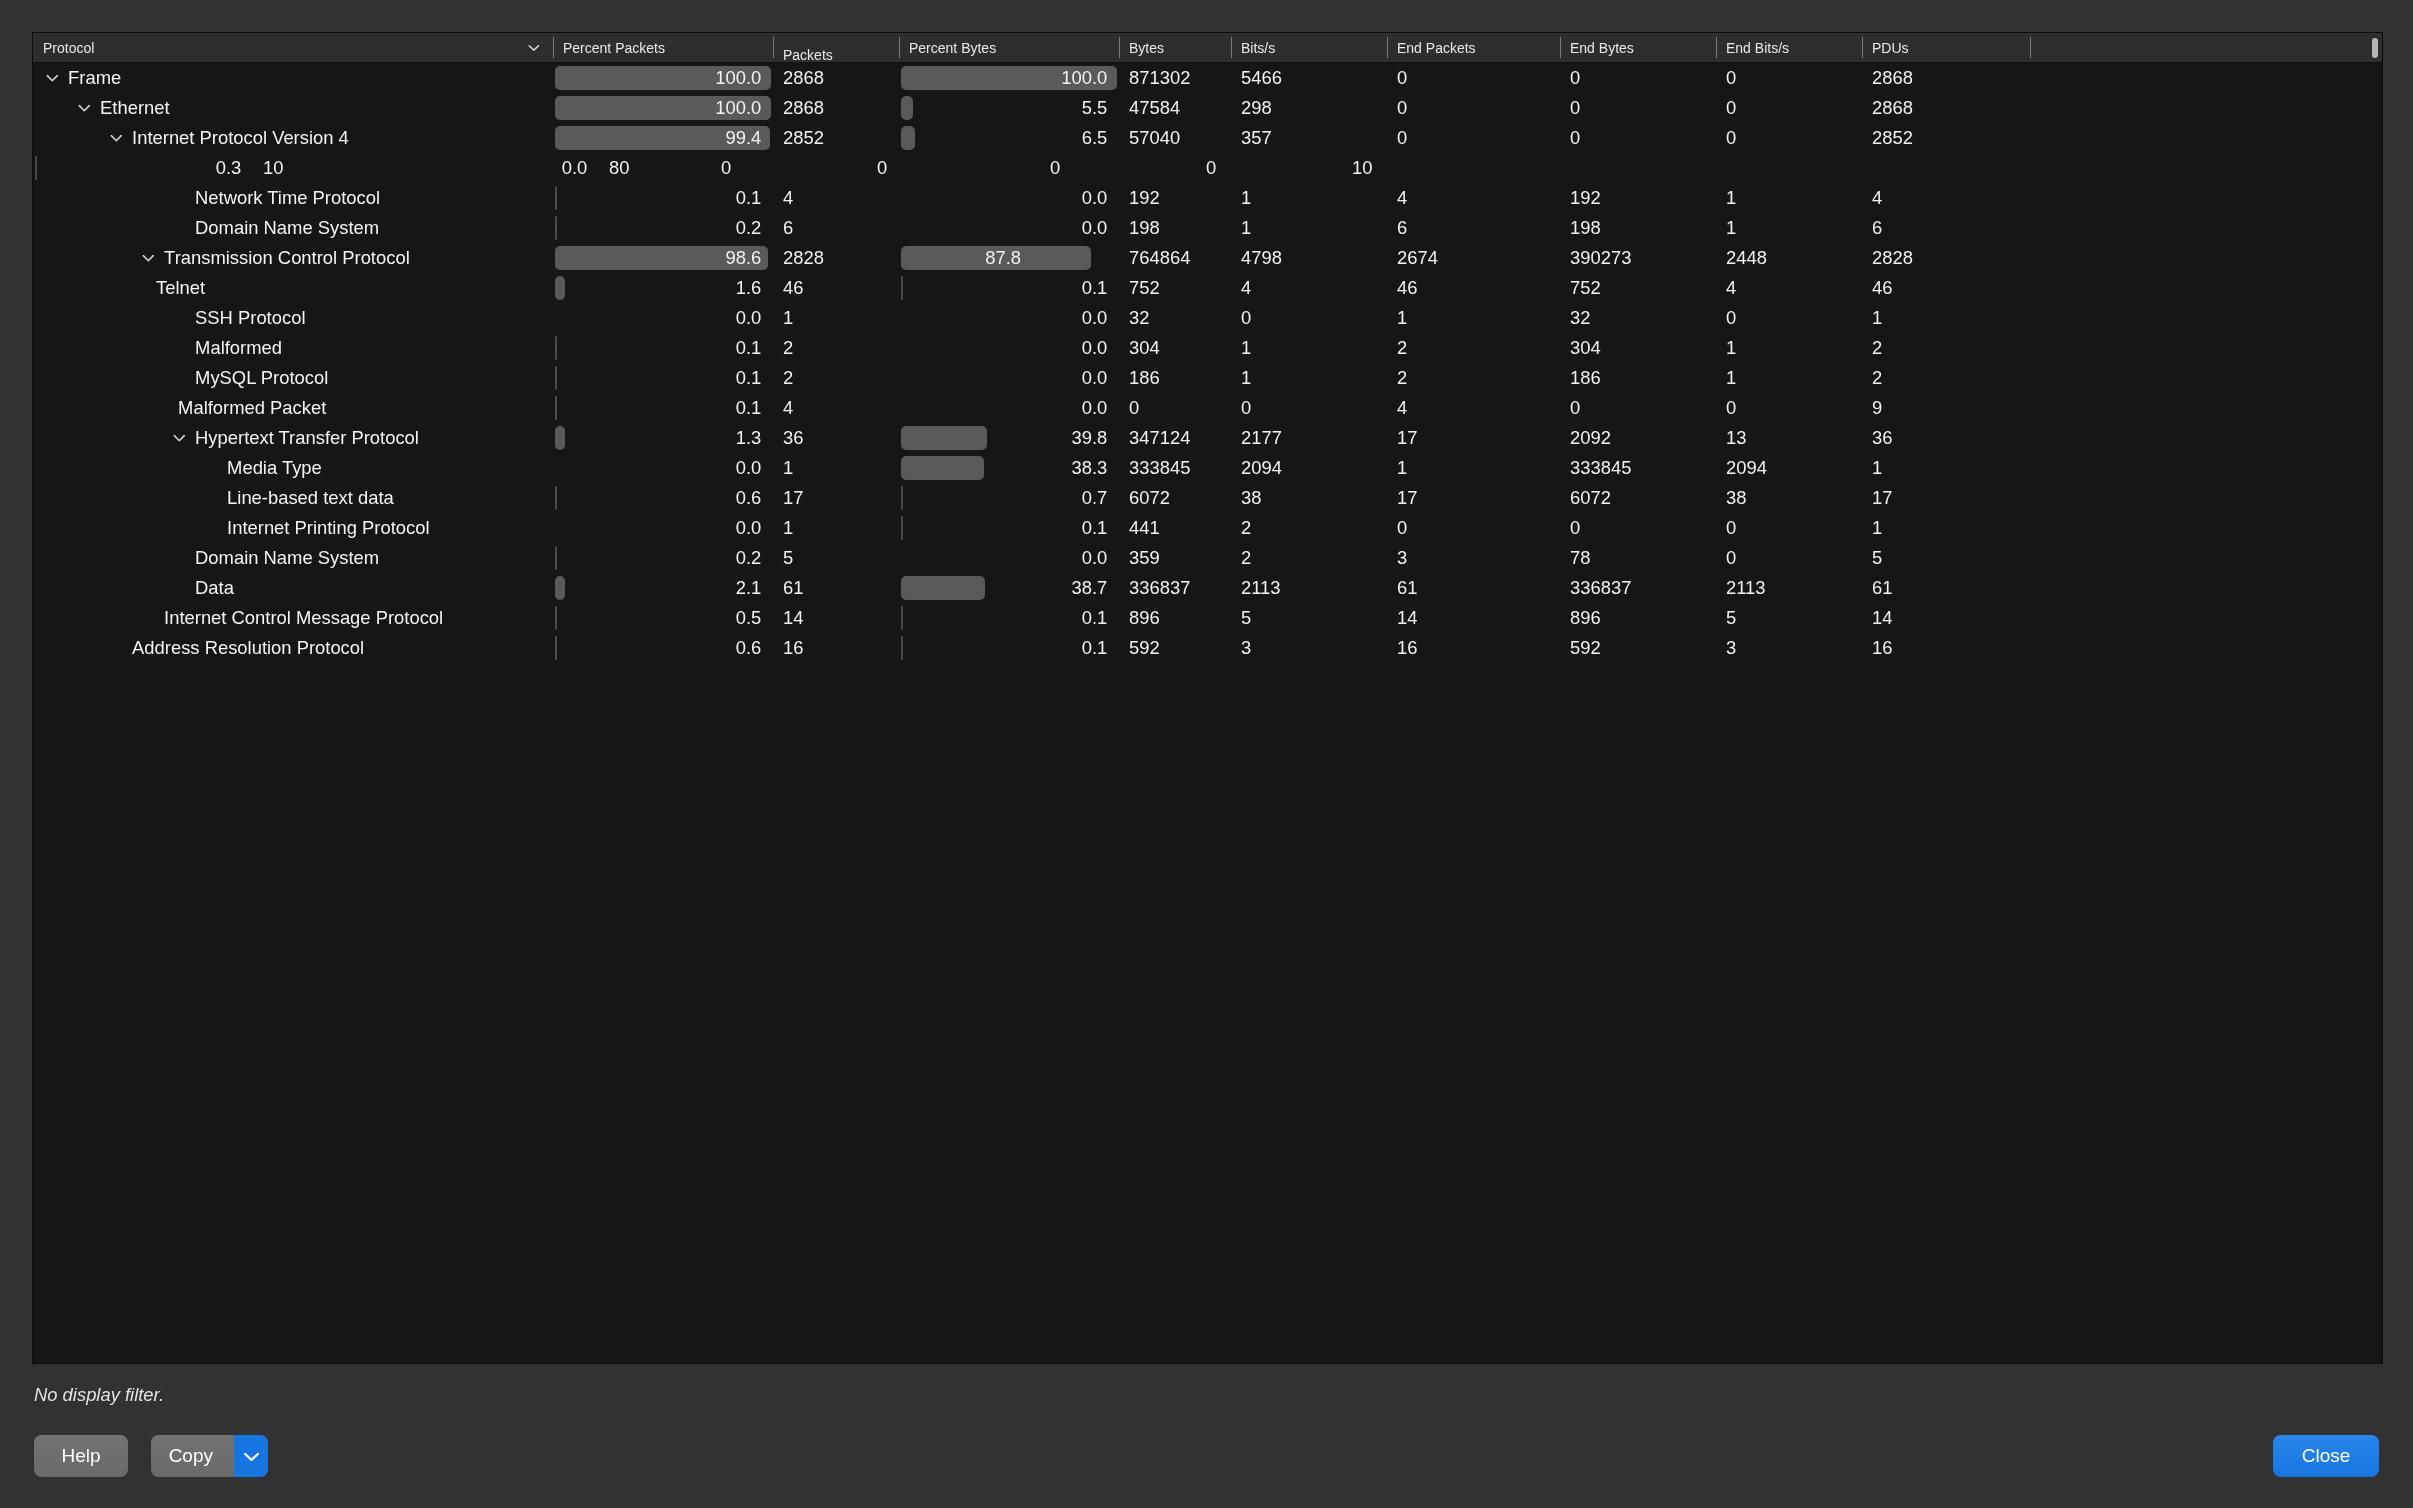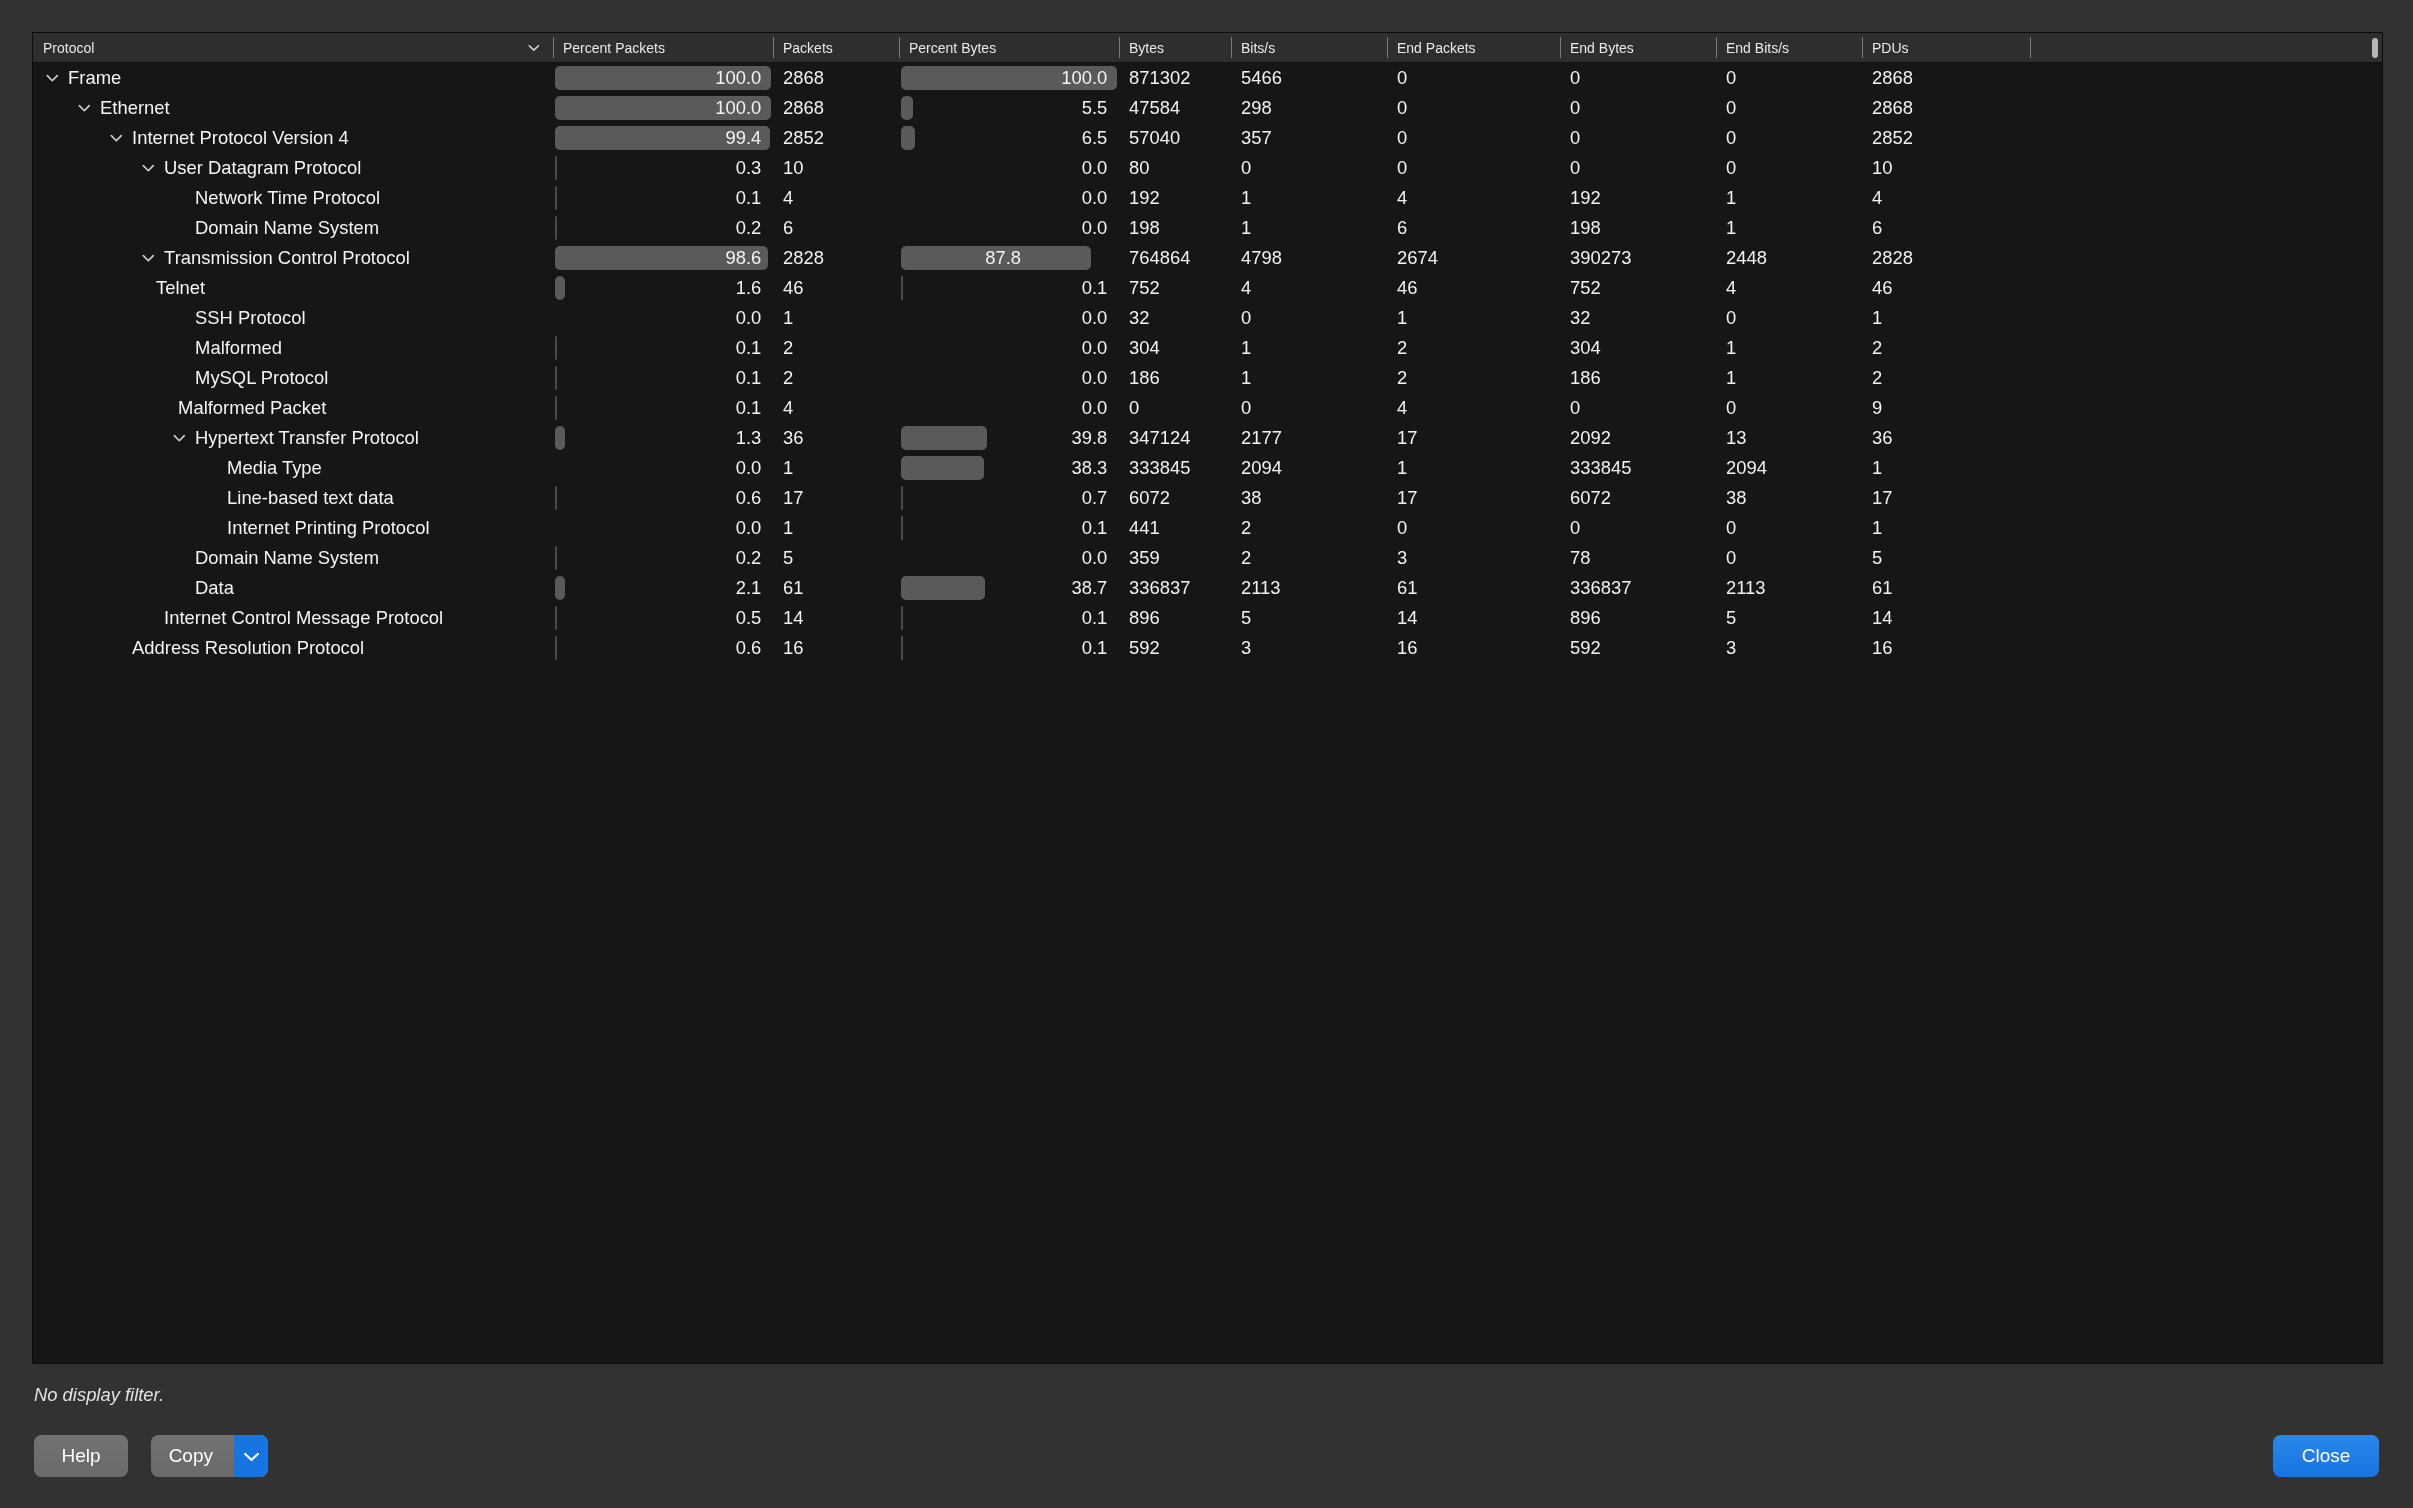--- a/index.html
+++ b/index.html
@@ -205,21 +205,21 @@
           <span>Protocol</span>
           <span class="sort-chevron">
             <svg width="11.7" height="7.5" viewBox="0 0 14 9">
               <path d="M1.4 1.8 L7 7 L12.6 1.8" fill="none" stroke="#d8d8d8" stroke-width="1.8" stroke-linecap="round" stroke-linejoin="round"></path>
             </svg>
           </span>
         </div>
         <div class="hcell" style="width: 220px;">
           <span>Percent Packets</span>
         </div>
-        <div class="hcell" style="width: 126px;">
+        <div class="hcell" style="width: 126px; align-items: flex-end;">
           <span>Packets</span>
         </div>
         <div class="hcell" style="width: 220px;">
           <span>Percent Bytes</span>
         </div>
         <div class="hcell" style="width: 112px;">
           <span>Bytes</span>
         </div>
         <div class="hcell" style="width: 156px;">
           <span>Bits/s</span>
@@ -352,28 +352,20 @@
             <span>0</span>
           </div>
           <div class="cell left" style="width: 146px;">
             <span>0</span>
           </div>
           <div class="cell left" style="width: 168px;">
             <span>2852</span>
           </div>
         </div>
         <div class="row">
-          <div class="cell proto" style="width: 520px; padding-left: 106px;">
-            <span class="twisty">
-              <svg width="12.6" height="8.4" viewBox="0 0 15 10">
-                <path d="M1.6 2 L7.5 8 L13.4 2" fill="none" stroke="#cfcfcf" stroke-width="1.9" stroke-linecap="round" stroke-linejoin="round"></path>
-              </svg>
-            </span>
-            <span>User Datagram Protocol</span>
-          </div>
           <div class="cell pct" style="width: 220px;">
             <div class="pctbar sliver" style="width: 2.5px;"></div>
             <span class="pval">0.3</span>
           </div>
           <div class="cell left" style="width: 126px;">
             <span>10</span>
           </div>
           <div class="cell pct" style="width: 220px;">
             <span class="pval">0.0</span>
           </div>

